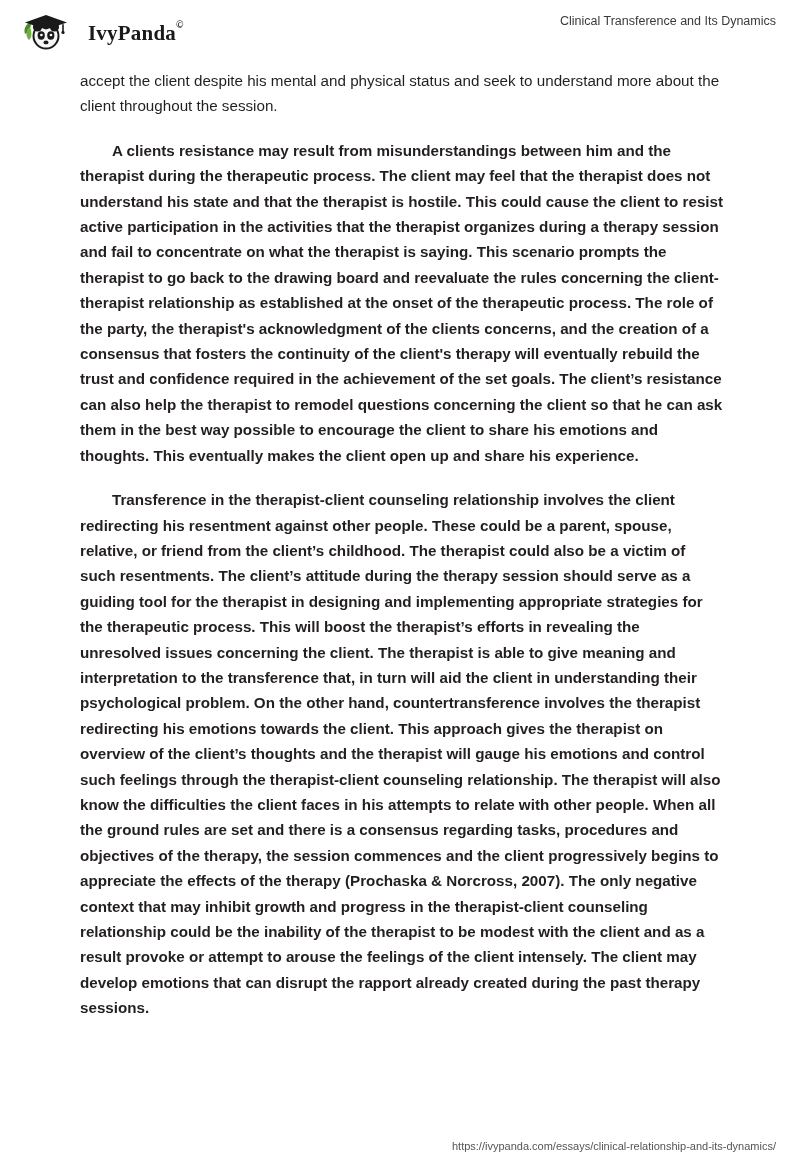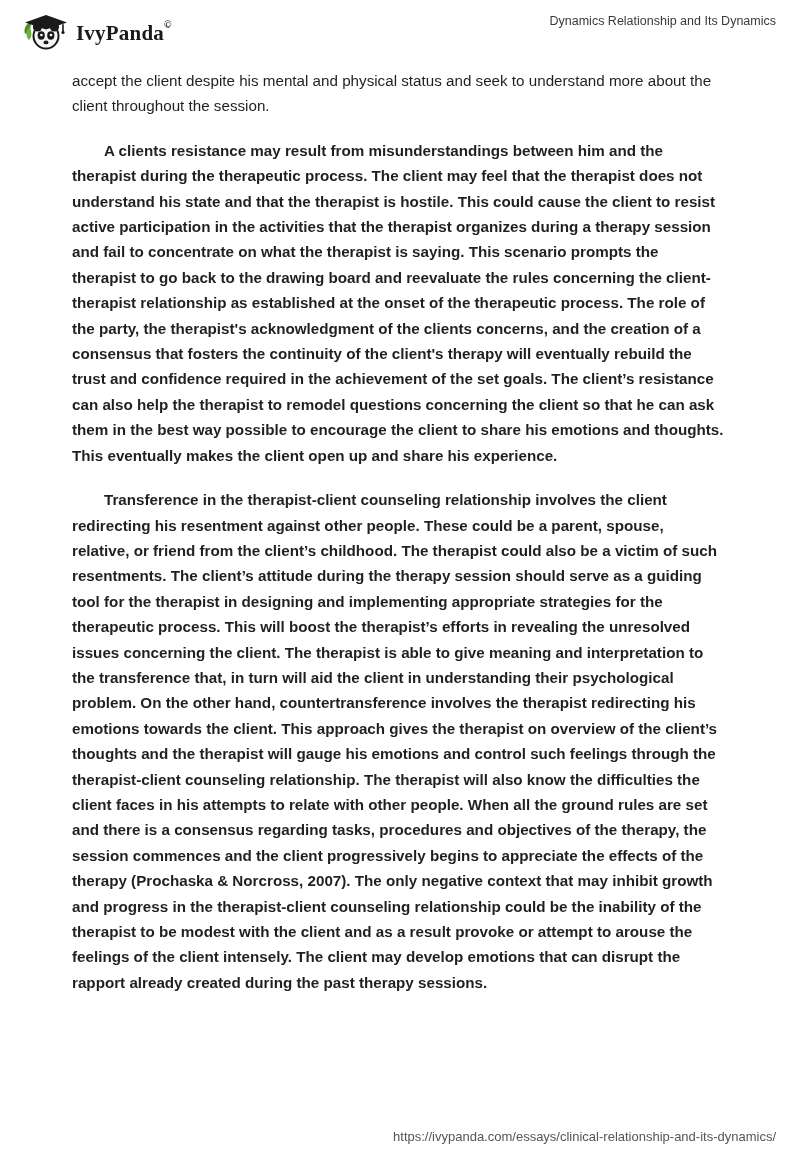--- a/index.html
+++ b/index.html
@@ -31,21 +31,21 @@
     right: 0;
     height: 60px;
   }
 
   .brand {
     position: absolute;
     left: 22px;
     top: 14px;
     display: flex;
     align-items: center;
-    gap: 8px;
+    gap: 20px;
   }
 
   .brand-logo {
     width: 46px;
     height: 38px;
     position: relative;
     display: block;
   }
 
   .brand-name {
@@ -83,38 +83,38 @@
     position: absolute;
     top: 68px;
     left: 72px;
     width: 652px;
   }
 
   .para {
     font-size: 15.2px;
     line-height: 25.4px;
     color: #231f20;
-    margin: 0 0 19px 0;
+    margin: 0 0 19px 8px;
     text-align: left;
     font-family: "Liberation Sans", sans-serif;
   }
 
   .para.indent {
     text-indent: 32px;
     font-weight: bold;
   }
 
   
   .footer {
     position: absolute;
     left: 0;
     right: 24px;
-    bottom: 16px;
+    bottom: 8px;
     text-align: right;
-    font-size: 13px;
+    font-size: 11px;
     color: #555555;
   }
 </style>
 </head>
 <body>
 
 <div class="page">
 
   <div class="header">
 
@@ -135,21 +135,21 @@
           <ellipse cx="24" cy="28.4" rx="2.5" ry="1.9" fill="#1a1a1a"></ellipse>
 
           <path d="M24 1 L45 8.5 L24 15.5 L3 8.5 Z" fill="#1a1a1a"></path>
           <path d="M41 10.2 L41 17.5" stroke="#1a1a1a" stroke-width="1.6" fill="none"></path>
           <circle cx="41" cy="18.4" r="1.6" fill="#1a1a1a"></circle>
         </svg>
       </span>
       <span class="brand-name"><span>IvyPanda</span><span class="brand-reg">©</span></span>
     </div>
 
-    <div class="doc-title">Dynamics Relationship and Its Dynamics</div>
+    <div class="doc-title">Clinical Transference and Its Dynamics</div>
   </div>
 
   <div class="content">
     <p class="para">accept the client despite his mental and physical status and seek to understand more about the client throughout the session.</p>
     <p class="para indent">A clients resistance may result from misunderstandings between him and the therapist during the therapeutic process. The client may feel that the therapist does not understand his state and that the therapist is hostile. This could cause the client to resist active participation in the activities that the therapist organizes during a therapy session and fail to concentrate on what the therapist is saying. This scenario prompts the therapist to go back to the drawing board and reevaluate the rules concerning the client-therapist relationship as established at the onset of the therapeutic process. The role of the party, the therapist's acknowledgment of the clients concerns, and the creation of a consensus that fosters the continuity of the client's therapy will eventually rebuild the trust and confidence required in the achievement of the set goals. The client’s resistance can also help the therapist to remodel questions concerning the client so that he can ask them in the best way possible to encourage the client to share his emotions and thoughts. This eventually makes the client open up and share his experience.</p>
     <p class="para indent">Transference in the therapist-client counseling relationship involves the client redirecting his resentment against other people. These could be a parent, spouse, relative, or friend from the client’s childhood. The therapist could also be a victim of such resentments. The client’s attitude during the therapy session should serve as a guiding tool for the therapist in designing and implementing appropriate strategies for the therapeutic process. This will boost the therapist’s efforts in revealing the unresolved issues concerning the client. The therapist is able to give meaning and interpretation to the transference that, in turn will aid the client in understanding their psychological problem. On the other hand, countertransference involves the therapist redirecting his emotions towards the client. This approach gives the therapist on overview of the client’s thoughts and the therapist will gauge his emotions and control such feelings through the therapist-client counseling relationship. The therapist will also know the difficulties the client faces in his attempts to relate with other people. When all the ground rules are set and there is a consensus regarding tasks, procedures and objectives of the therapy, the session commences and the client progressively begins to appreciate the effects of the therapy (Prochaska &amp; Norcross, 2007). The only negative context that may inhibit growth and progress in the therapist-client counseling relationship could be the inability of the therapist to be modest with the client and as a result provoke or attempt to arouse the feelings of the client intensely. The client may develop emotions that can disrupt the rapport already created during the past therapy sessions.</p>
   </div>
 
   <div class="footer">https://ivypanda.com/essays/clinical-relationship-and-its-dynamics/</div>
 

